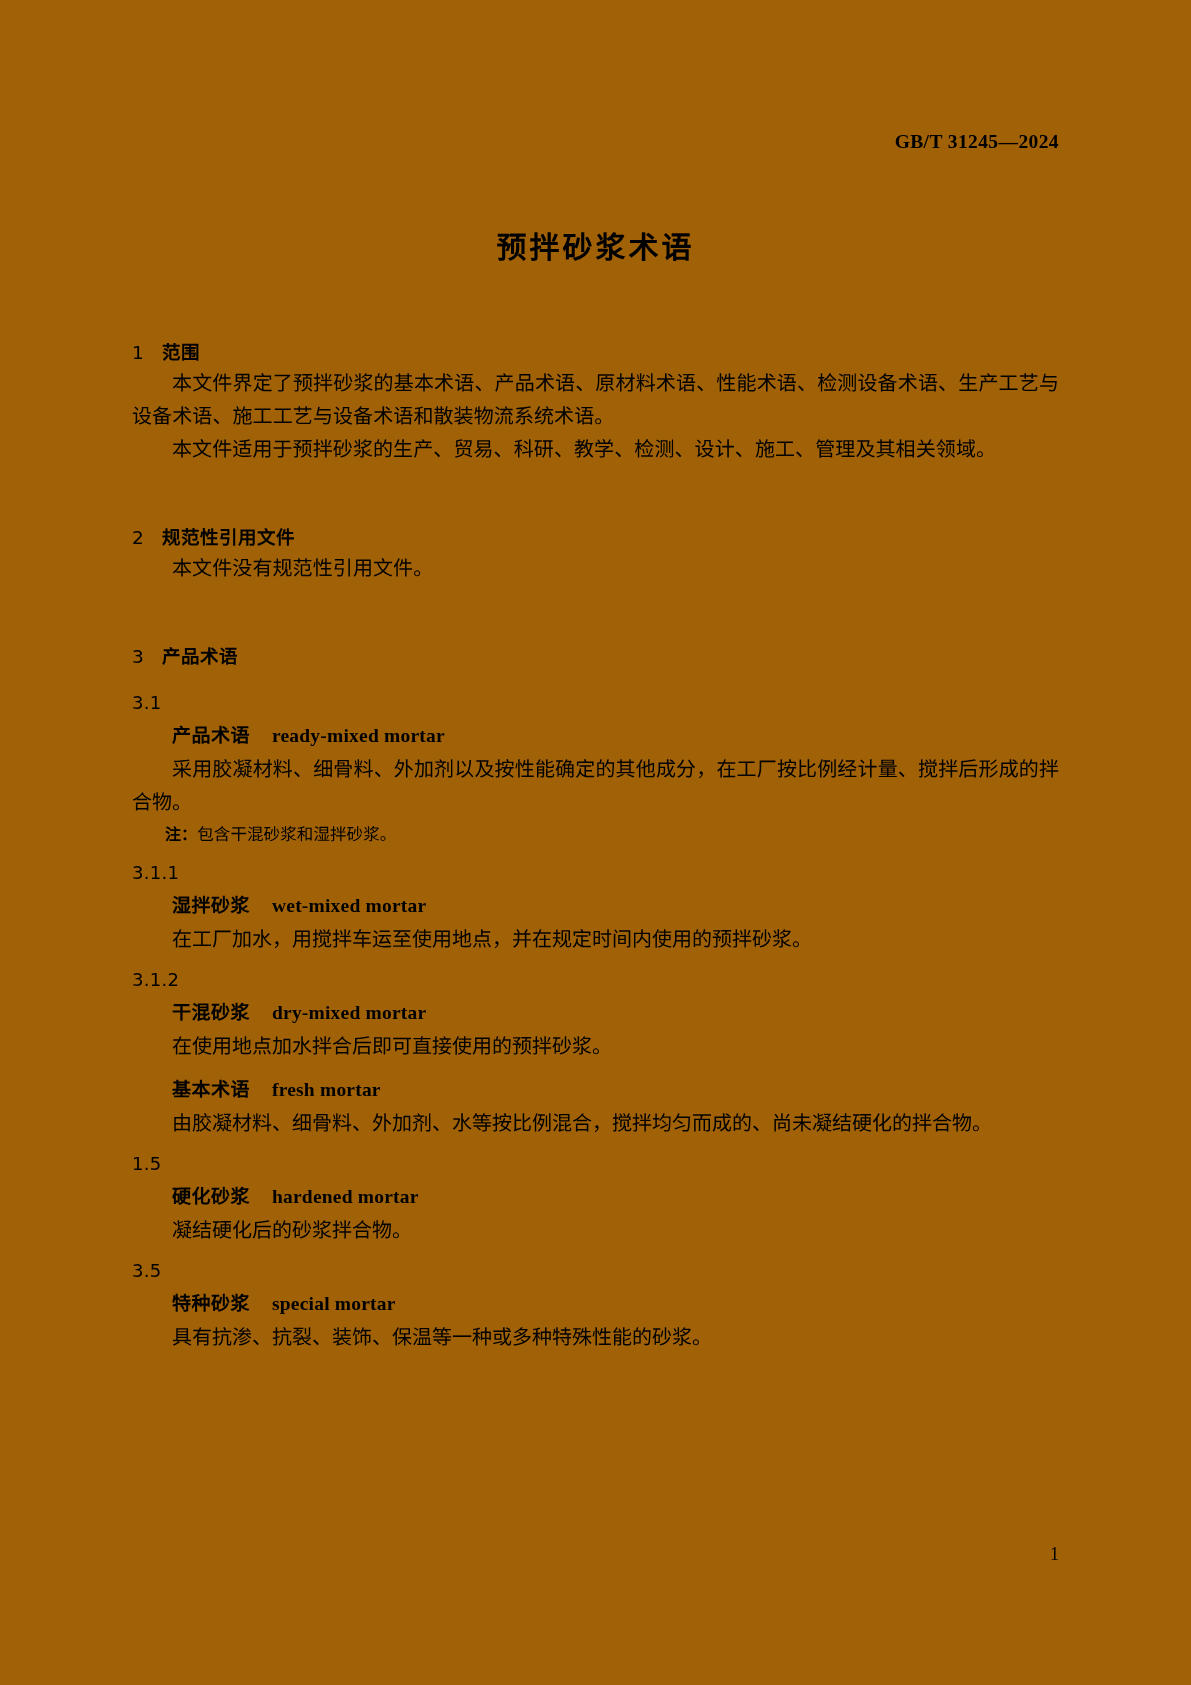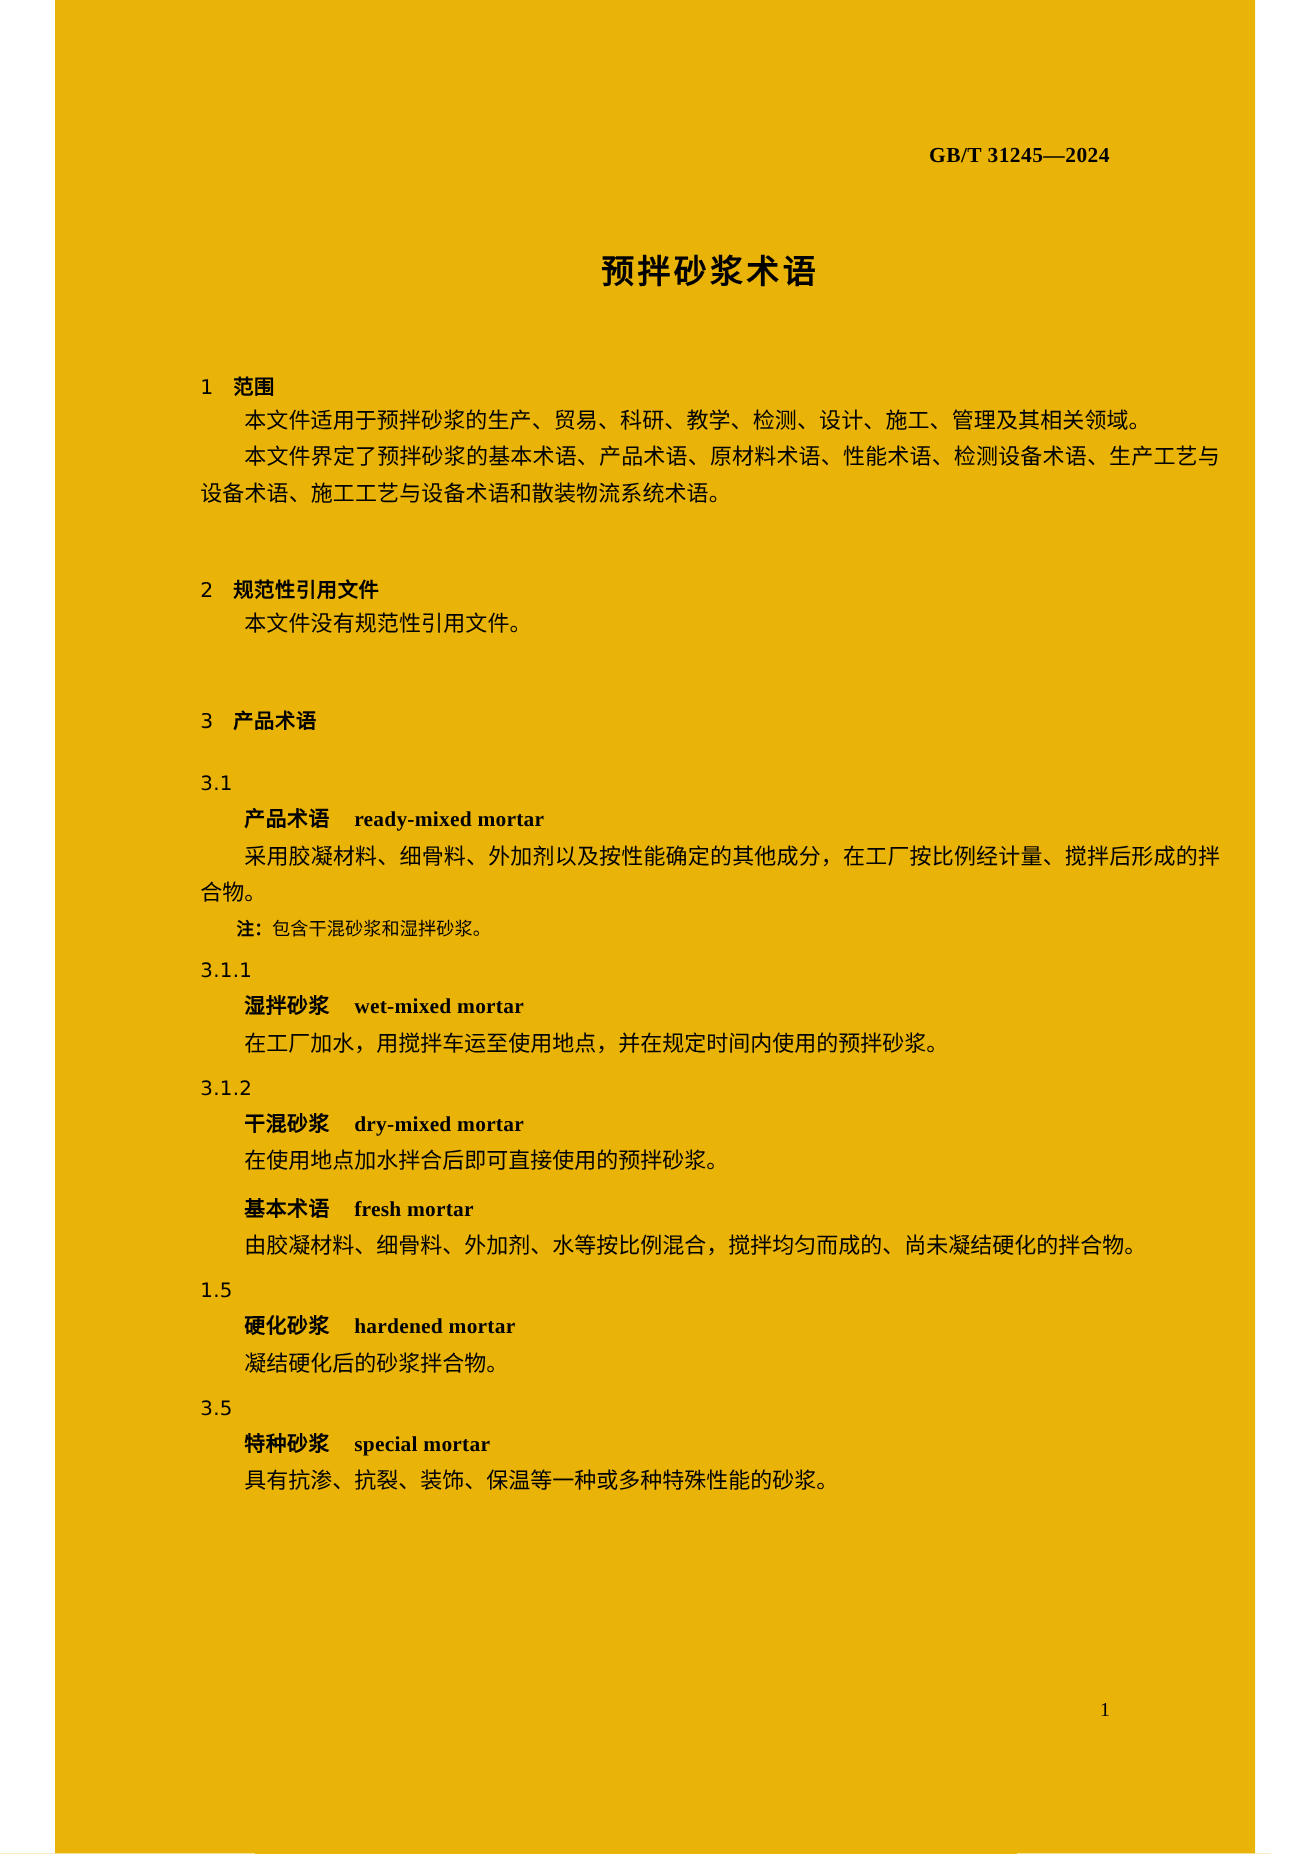--- a/index.html
+++ b/index.html
@@ -7,24 +7,24 @@
     margin: 0;
     padding: 0;
     background: #ffffff;
   }
   body {
     font-family: "Liberation Serif", "DejaVu Serif", serif;
     color: #000000;
   }
   .page {
     position: relative;
-    width: 1091px;
+    width: 1191px;
     height: 1685px;
     margin: 0 auto;
-    background: #eab308;
+    background: #a16207;
     box-sizing: border-box;
     overflow: hidden;
   }
 
   
   .running-head {
     position: absolute;
     top: 131px;
     left: 132px;
     right: 132px;
@@ -96,21 +96,21 @@
     text-indent: 2em;
   }
   .para-gap-1 { margin-top: 29px; }
   .para-gap-2 { margin-top: 28px; }
 
   
   .entry {
     margin-top: 9px;
   }
   .entry-first {
-    margin-top: 28px;
+    margin-top: 18px;
   }
   .entry-number {
     font-family: "DejaVu Sans", "Liberation Sans", sans-serif;
     font-size: 18px;
     line-height: 30px;
     letter-spacing: 0.3px;
     margin: 0;
   }
   .term-line {
     margin: 0;
@@ -180,22 +180,22 @@
   </div>
 
   <div class="content">
 
     <h1 class="doc-title">预拌砂浆术语</h1>
 
     <div class="clause-heading h-gap-1">
       <span class="num">1</span>
       <span class="txt">范围</span>
     </div>
+    <p class="body-text indent para-gap-1">本文件界定了预拌砂浆的基本术语、产品术语、原材料术语、性能术语、检测设备术语、生产工艺与设备术语、施工工艺与设备术语和散装物流系统术语。</p>
     <p class="body-text indent">本文件适用于预拌砂浆的生产、贸易、科研、教学、检测、设计、施工、管理及其相关领域。</p>
-    <p class="body-text indent para-gap-1">本文件界定了预拌砂浆的基本术语、产品术语、原材料术语、性能术语、检测设备术语、生产工艺与设备术语、施工工艺与设备术语和散装物流系统术语。</p>
 
     <div class="clause-heading h-gap-2">
       <span class="num">2</span>
       <span class="txt">规范性引用文件</span>
     </div>
     <p class="body-text indent para-gap-2">本文件没有规范性引用文件。</p>
 
     <div class="clause-heading h-gap-2">
       <span class="num">3</span>
       <span class="txt">产品术语</span>

